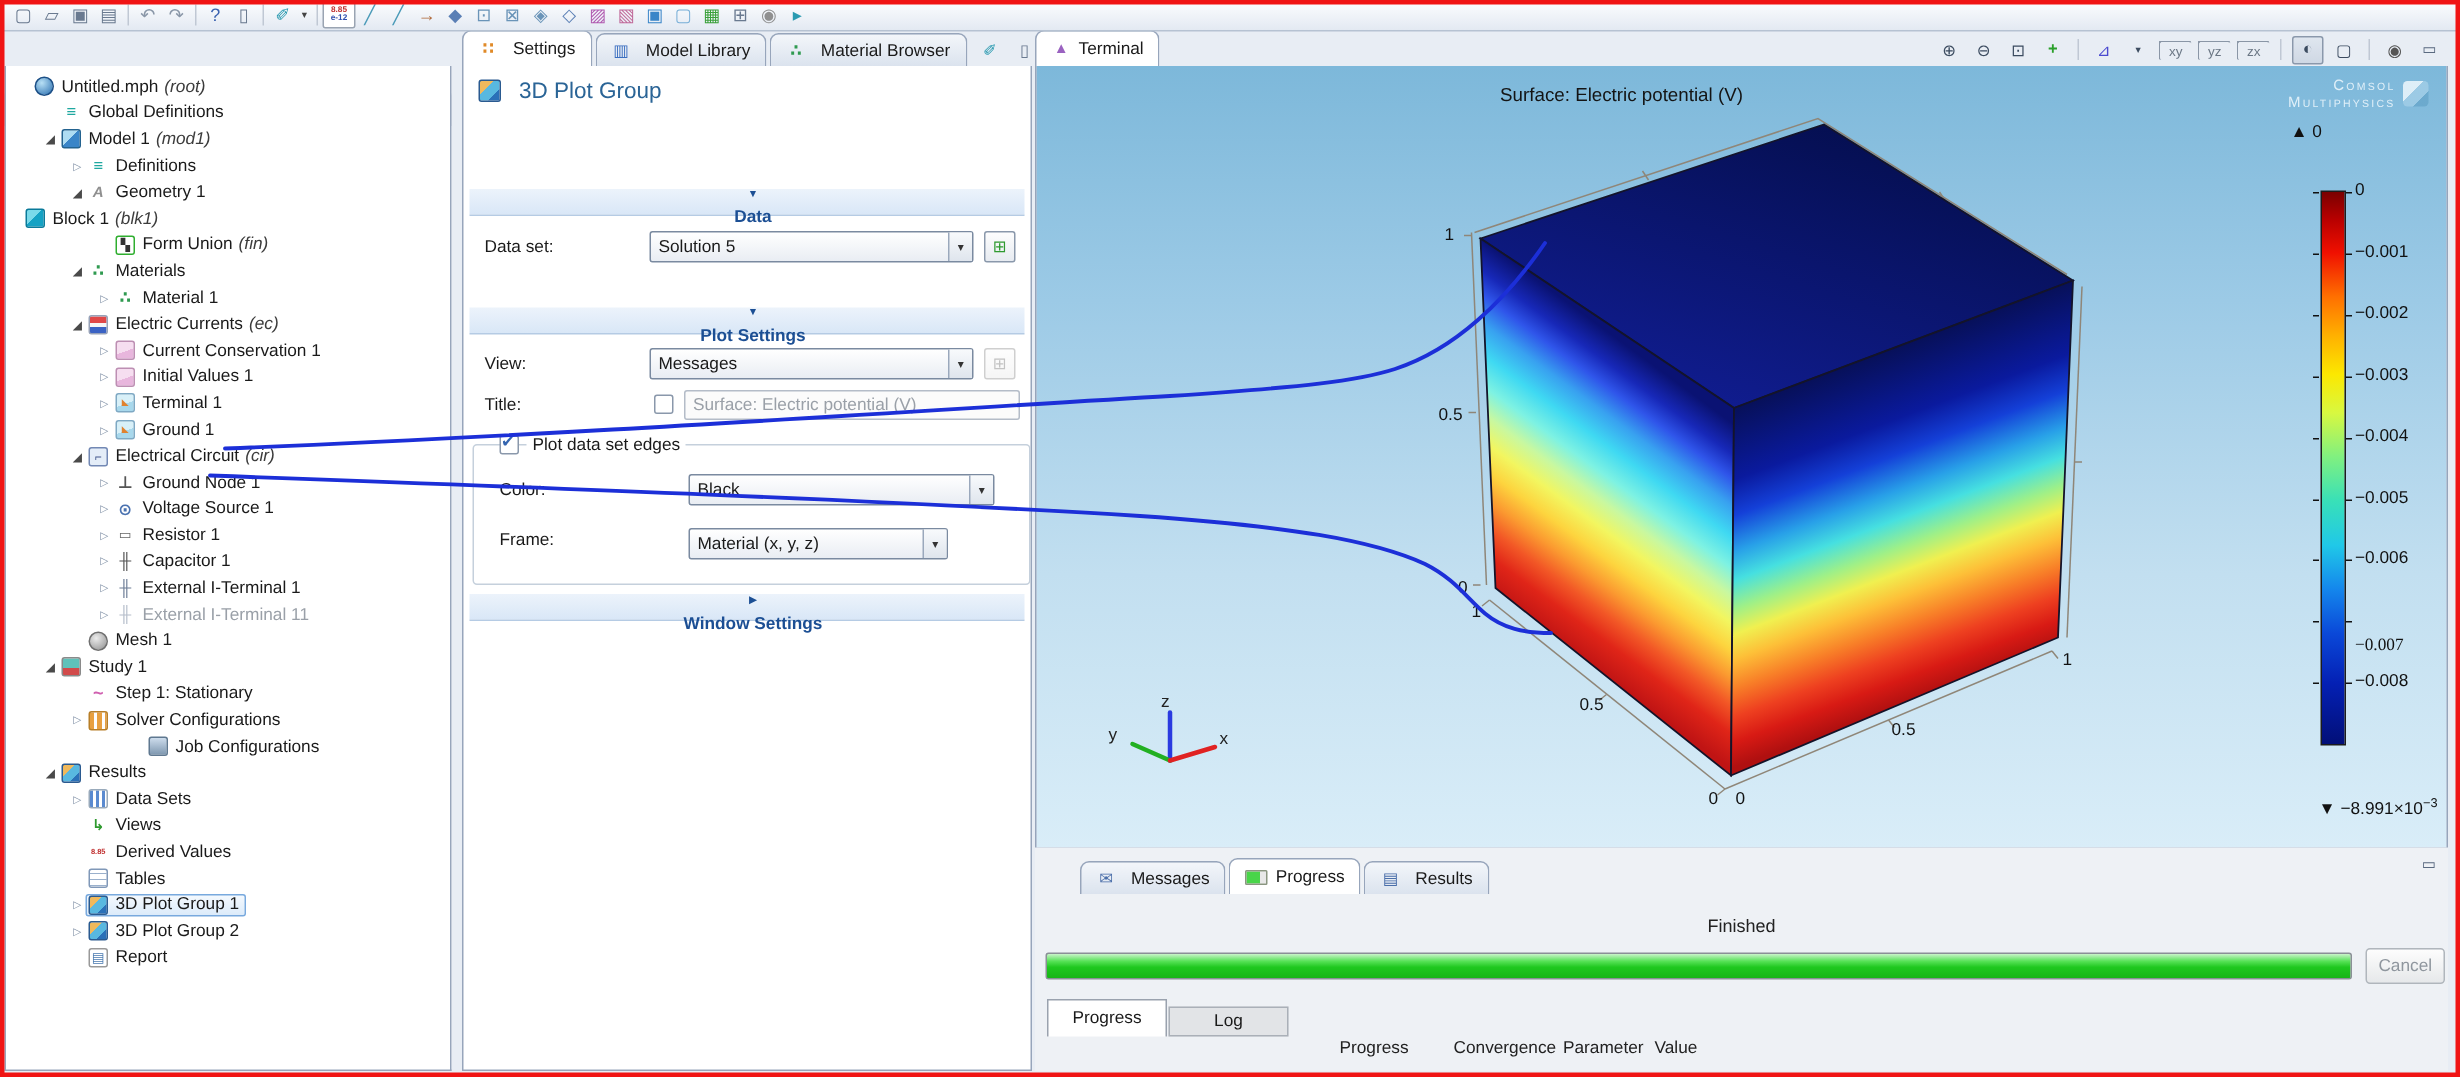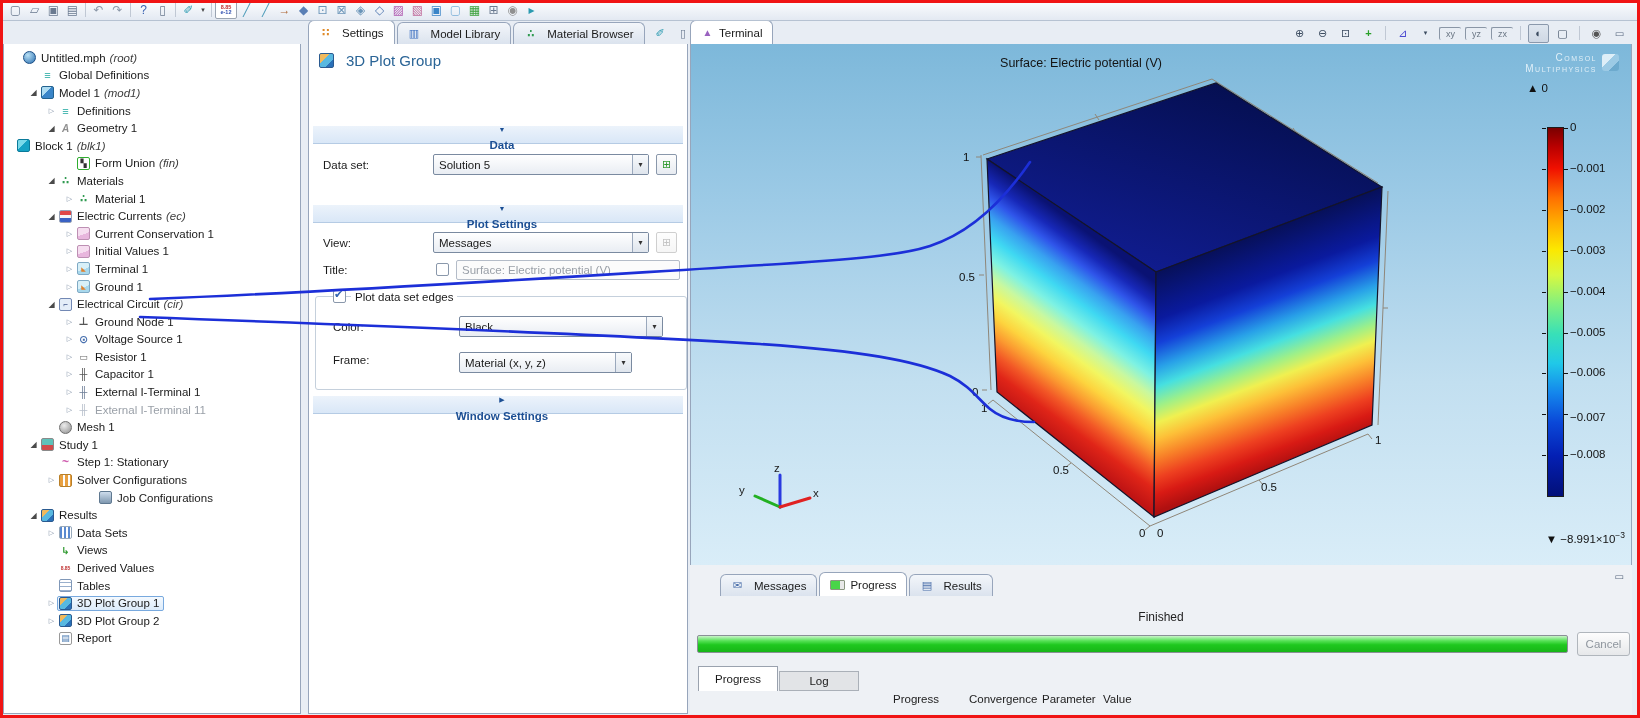--- a/index.html
+++ b/index.html
@@ -606,21 +606,21 @@
           <div class="cbt" style="left: 873px; top: 206.7px;"></div>
           <div class="cbl" style="top: 240.6px;">−0.004</div>
           <div class="cbt" style="left: 851px; top: 247.6px;"></div>
           <div class="cbt" style="left: 873px; top: 247.6px;"></div>
           <div class="cbl" style="top: 281.5px;">−0.005</div>
           <div class="cbt" style="left: 851px; top: 288.5px;"></div>
           <div class="cbt" style="left: 873px; top: 288.5px;"></div>
           <div class="cbl" style="top: 322.4px;">−0.006</div>
           <div class="cbt" style="left: 851px; top: 329.4px;"></div>
           <div class="cbt" style="left: 873px; top: 329.4px;"></div>
-          <div class="cbl" style="top: 367px;">−0.007</div>
+          <div class="cbl" style="top: 380px; font-family: Liberation Serif, serif;">−0.007</div>
           <div class="cbt" style="left: 851px; top: 370.3px;"></div>
           <div class="cbt" style="left: 873px; top: 370.3px;"></div>
           <div class="cbl" style="top: 404.2px;">−0.008</div>
           <div class="cbt" style="left: 851px; top: 411.2px;"></div>
           <div class="cbt" style="left: 873px; top: 411.2px;"></div>
         </div>
       <div id="axis-ticks">
           <div class="gticklabel" style="left: 272px; top: 107px;">1</div>
           <div class="gticklabel" style="left: 268px; top: 227px;">0.5</div>
           <div class="gticklabel" style="left: 281px; top: 342px;">0</div>

